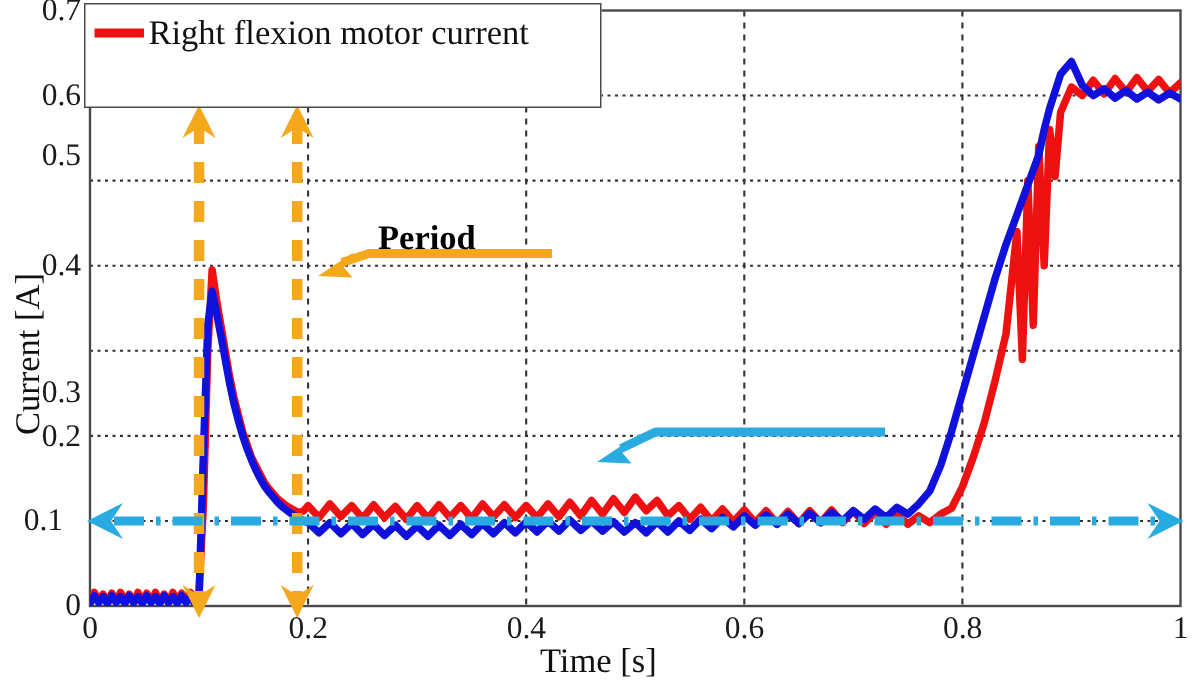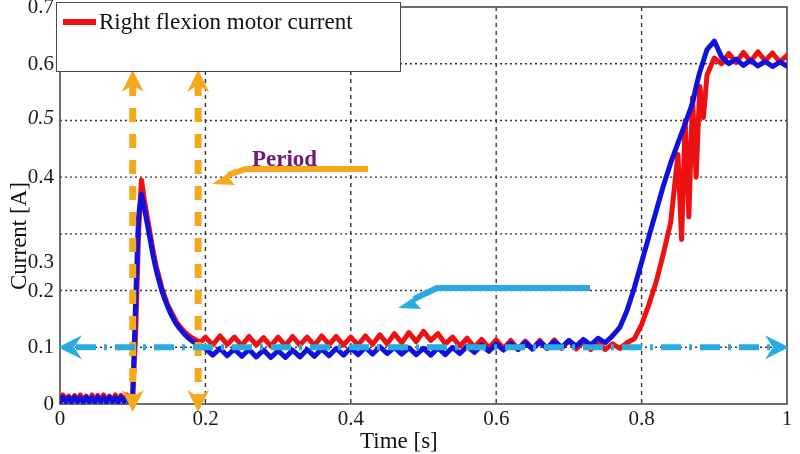--- a/index.html
+++ b/index.html
@@ -29,21 +29,21 @@
     padding:2px 0 0 6px;
     text-align:right;
   }
   .legend-row{display:flex;align-items:center;height:33px;}
   .legend-swatch{width:33px;height:6px;flex:none;margin-right:3px;}
   .legend-text{
     font-size:23px;color:#111;line-height:1;
     font-family:"Liberation Serif","DejaVu Serif",serif;white-space:nowrap;
   }
   .annot{
-    position:absolute;font-size:23px;font-weight:bold;color:#701a75;
+    position:absolute;font-size:23px;font-weight:bold;color:#000000;
     font-family:"Liberation Serif","DejaVu Serif",serif;white-space:nowrap;
   }
 </style>
 </head>
 <body>
 
 <div id="fig">
 
   <svg id="plotSvg" width="800" height="454">
     <defs>
@@ -90,25 +90,25 @@
     <g id="annot-arrows">
         <path d="M 368 169 L 246 169 L 228 175" fill="none" stroke="#f5a81c" stroke-width="6" stroke-linejoin="round" stroke-linecap="butt"></path>
         <polygon points="212,184 236,168 229,178 235,185" fill="#f5a81c"></polygon>
         <path d="M 590 288 L 437 288 L 414 299" fill="none" stroke="#29abe2" stroke-width="6" stroke-linejoin="round" stroke-linecap="butt"></path>
         <polygon points="398,308 422,292 415,302 421,309" fill="#29abe2"></polygon>
       </g>
   </svg>
 
   <div id="yticks">
       <div class="ytick" style="left: 14px; width: 40px; top: 393px;">0</div>
-      <div class="ytick" style="left: 14px; width: 40px; top: 336.286px;">0.1</div>
+      <div class="ytick" style="left: 2px; width: 40px; top: 336.286px;">0.1</div>
       <div class="ytick" style="left: 14px; width: 40px; top: 279.571px;">0.2</div>
       <div class="ytick" style="left: 14px; width: 40px; top: 222.857px; margin-top: 28px;">0.3</div>
       <div class="ytick" style="left: 14px; width: 40px; top: 166.143px;">0.4</div>
-      <div class="ytick" style="left: 14px; width: 40px; top: 107px; font-style: italic;">0.5</div>
+      <div class="ytick" style="left: 14px; width: 40px; top: 93px;">0.5</div>
       <div class="ytick" style="left: 14px; width: 40px; top: 52.7143px;">0.6</div>
       <div class="ytick" style="left: 14px; width: 40px; top: -4px;">0.7</div>
     </div>
 
   <div id="xticks">
       <div class="xtick" style="left: 47px; width: 26px; text-align: center; top: 408px;">0</div>
       <div class="xtick" style="left: 192.4px; width: 26px; text-align: center; top: 408px;">0.2</div>
       <div class="xtick" style="left: 337.8px; width: 26px; text-align: center; top: 408px;">0.4</div>
       <div class="xtick" style="left: 483.2px; width: 26px; text-align: center; top: 408px;">0.6</div>
       <div class="xtick" style="left: 628.6px; width: 26px; text-align: right; top: 408px;">0.8</div>

